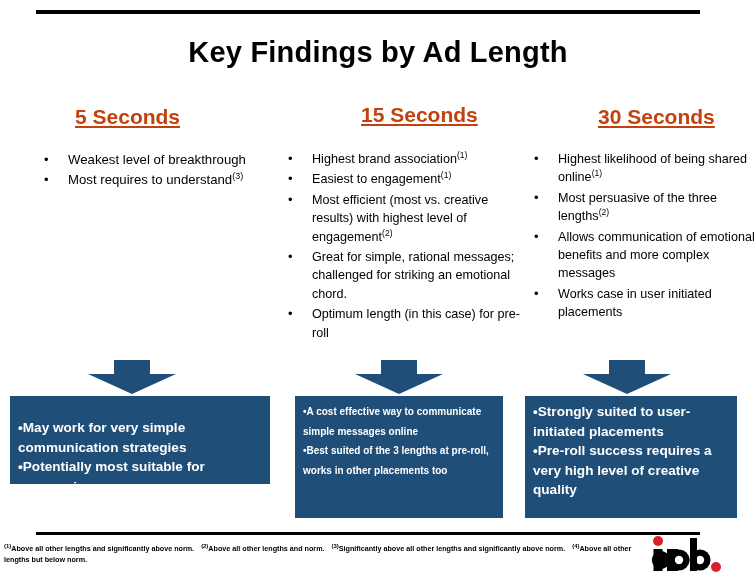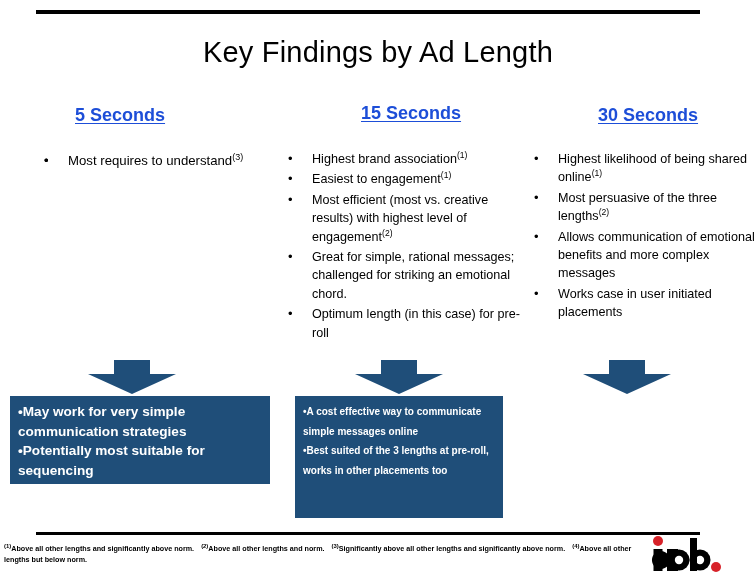--- a/index.html
+++ b/index.html
@@ -20,28 +20,28 @@
   }
   .rule-bottom{
     position:absolute;left:36px;top:532px;width:664px;height:3px;
     background:#000;
   }
 
   
   .title{
     position:absolute;left:0;top:36px;width:756px;
     text-align:center;
-    font-size:29px;font-weight:normal;color:#000;
+    font-size:29px;font-weight:bold;color:#000;
     letter-spacing:.2px;
   }
 
   
   .col-head{
     position:absolute;
-    font-size:18px;font-weight:bold;color:#1d4ed8;
+    font-size:21px;font-weight:bold;color:#c2410c;
     text-decoration:underline;
     text-underline-offset:2px;
     white-space:nowrap;
   }
   .col-head.h1{left:75px;top:105px;}
   .col-head.h2{left:325px;top:103px;margin-left:36px;}
   .col-head.h3{left:598px;top:105px;text-decoration:underline;}
 
   
   .bullets{position:absolute;color:#000;}
@@ -69,21 +69,21 @@
 
   
   .box{
     position:absolute;
     background:#1F4E79;
     color:#ffffff;
     font-weight:bold;
     box-sizing:border-box;
   }
   .box .line{white-space:pre-wrap;}
-  .box1{left:10px;top:396px;width:260px;height:88px;font-size:13.6px;line-height:19.6px;padding:6px 8px 4px 8px;}
+  .box1{left:10px;top:396px;width:260px;height:88px;font-size:13.6px;line-height:19.6px;padding:22px 8px 4px 8px;}
   .box2{left:295px;top:396px;width:208px;height:122px;font-size:10px;line-height:19.6px;padding:6px 8px 4px 8px;}
   .box3{left:525px;top:396px;width:212px;height:122px;font-size:13.6px;line-height:19.6px;padding:6px 8px 4px 8px;}
 
   
   .footnotes{
     position:absolute;left:4px;top:543px;width:636px;
     font-size:7.2px;line-height:11px;color:#000;
     font-weight:bold;
   }
   .footnotes sup{font-size:.82em;}
@@ -102,21 +102,21 @@
   <div class="rule-top"></div>
 
   <div class="title">Key Findings by Ad Length</div>
 
   <div class="col-head h1">5 Seconds</div>
   <div class="col-head h2">15 Seconds</div>
   <div class="col-head h3">30 Seconds</div>
 
   <div class="bullets b1">
     <ul>
-      <li><span class="dot">•</span><sup></sup></li>
+      <li><span class="dot">•</span><span>Weakest level of breakthrough</span><sup></sup></li>
       <li><span class="dot">•</span><span>Most requires to understand</span><sup>(3)</sup></li>
     </ul>
   </div>
 
   <div class="bullets b2">
     <ul>
       <li><span class="dot">•</span><span>Highest brand association</span><sup>(1)</sup></li>
       <li><span class="dot">•</span><span>Easiest to engagement</span><sup>(1)</sup></li>
       <li><span class="dot">•</span><span>Most efficient (most vs. creative results) with highest level of engagement</span><sup>(2)</sup></li>
       <li><span class="dot">•</span><span>Great for simple, rational messages; challenged for striking an emotional chord.</span><sup></sup></li>
@@ -152,20 +152,24 @@
   <div class="box box1">
     <div class="line"><span>•</span><span>May work for very simple communication strategies</span></div>
     <div class="line"><span>•</span><span>Potentially most suitable for sequencing</span></div>
   </div>
 
   <div class="box box2">
     <div class="line"><span>•</span><span>A cost effective way to communicate simple messages online</span></div>
     <div class="line"><span>•</span><span>Best suited of the 3 lengths at pre-roll, works in other placements too</span></div>
   </div>
 
+  <div class="box box3">
+    <div class="line"><span>•</span><span>Strongly suited to user-initiated placements</span></div>
+    <div class="line"><span>•</span><span>Pre-roll success requires a very high level of creative quality</span></div>
+  </div>
 
   <div class="rule-bottom"></div>
 
   <div class="footnotes">
     <span class="fn-seg"><sup>(1)</sup><span>Above all other lengths and significantly above norm.</span></span><span class="fn-seg"><sup>(2)</sup><span>Above all other lengths and norm.</span></span><span class="fn-seg"><sup>(3)</sup><span>Significantly above all other lengths and significantly above norm.</span></span><span class="fn-seg"><sup>(4)</sup><span>Above all other lengths but below norm.</span></span>
   </div>
 
   <div class="logo">
     <svg width="86" height="40" viewBox="0 0 86 40">
       <circle cx="8" cy="7" r="5" fill="#D72229"></circle>

